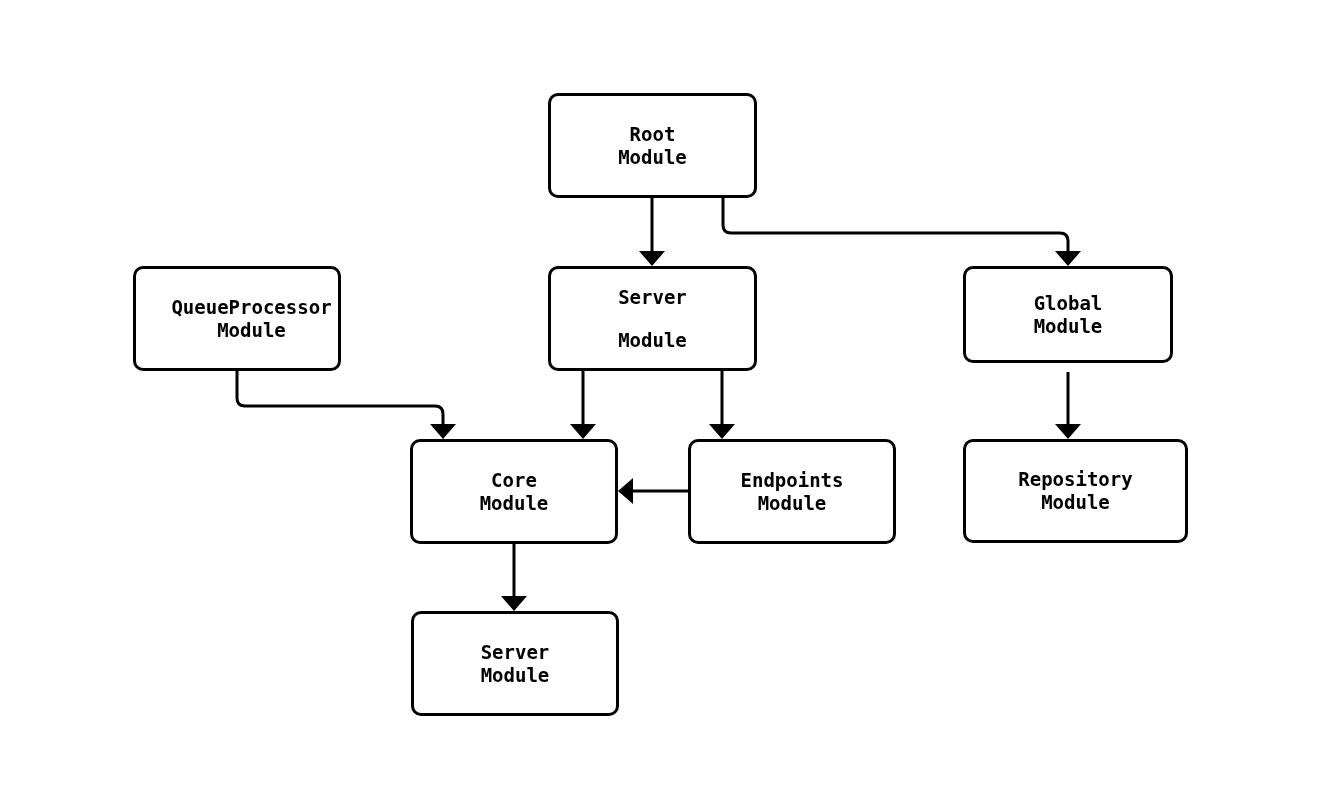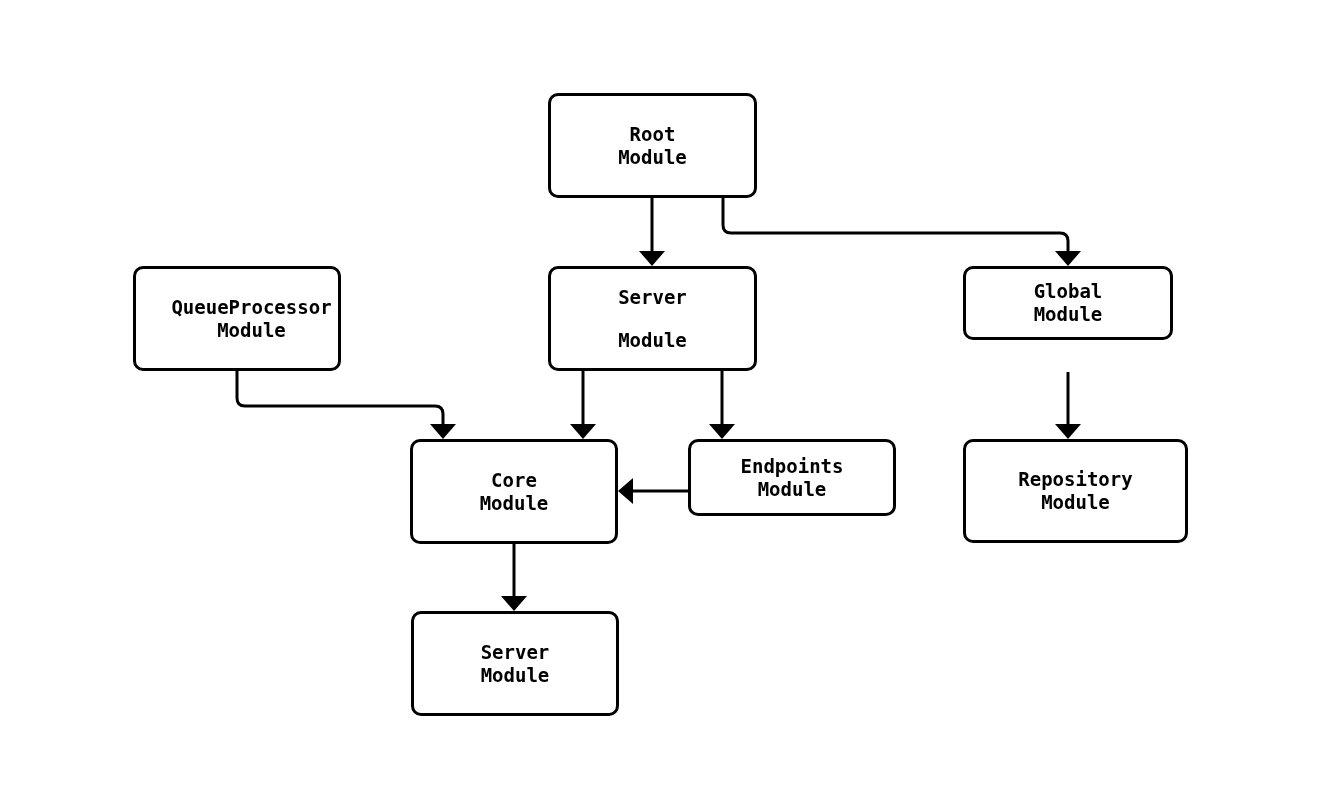--- a/index.html
+++ b/index.html
@@ -102,29 +102,29 @@
         <div class="node-line">Module</div>
       </div>
       <div class="node" style="left: 133px; top: 266px; width: 208px; height: 105px; padding-left: 29px;">
         <div class="node-line">QueueProcessor</div>
         <div class="node-line">Module</div>
       </div>
       <div class="node" style="left: 548px; top: 266px; width: 209px; height: 105px; gap: 20px;">
         <div class="node-line">Server</div>
         <div class="node-line">Module</div>
       </div>
-      <div class="node" style="left: 963px; top: 266px; width: 210px; height: 74px;">
+      <div class="node" style="left: 963px; top: 266px; width: 210px; height: 97px;">
         <div class="node-line">Global</div>
         <div class="node-line">Module</div>
       </div>
       <div class="node" style="left: 410px; top: 439px; width: 208px; height: 105px;">
         <div class="node-line">Core</div>
         <div class="node-line">Module</div>
       </div>
-      <div class="node" style="left: 688px; top: 439px; width: 208px; height: 77px;">
+      <div class="node" style="left: 688px; top: 439px; width: 208px; height: 105px;">
         <div class="node-line">Endpoints</div>
         <div class="node-line">Module</div>
       </div>
       <div class="node" style="left: 963px; top: 439px; width: 225px; height: 104px;">
         <div class="node-line">Repository</div>
         <div class="node-line">Module</div>
       </div>
       <div class="node" style="left: 411px; top: 611px; width: 208px; height: 105px;">
         <div class="node-line">Server</div>
         <div class="node-line">Module</div>

